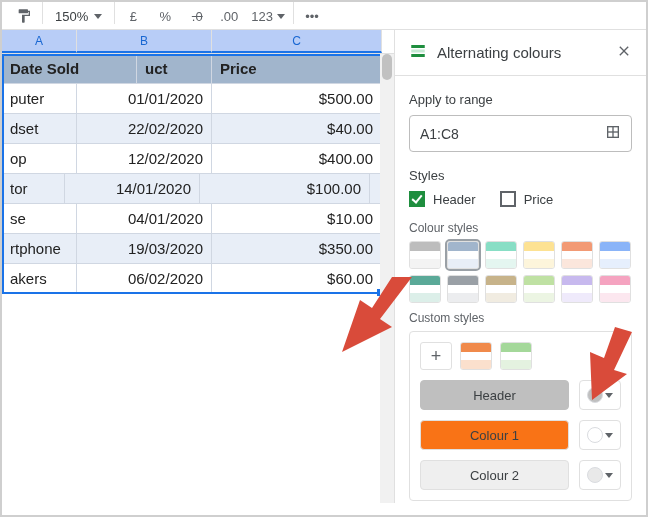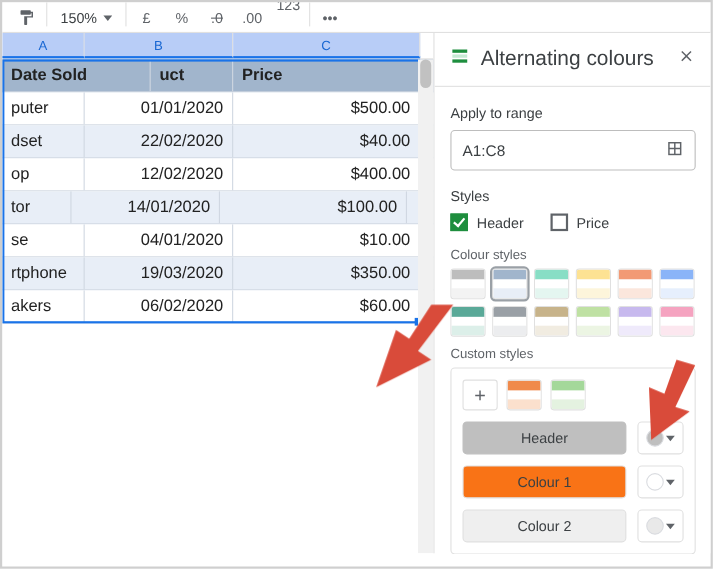--- a/index.html
+++ b/index.html
@@ -80,21 +80,21 @@
   }
   .vscroll{
     position:absolute;right:0;top:24px;bottom:0;width:14px;
     background:#f1f1f1;
   }
   .vthumb{position:absolute;top:0;left:2px;right:2px;height:26px;background:#c1c1c1;border-radius:6px;}
   
   .phdr{
     display:flex;align-items:center;gap:10px;
     padding:12px 14px;border-bottom:1px solid var(--border);
-    color:var(--grey);font-size:19px;
+    color:var(--grey);font-size:15px;
   }
   .phdr .title{flex:1;font-weight:400;color:#3c4043;}
   .close{color:var(--grey);}
   .pbody{padding:12px 14px 0;overflow:auto;}
   .plbl{font-size:13px;color:#3c4043;margin:4px 0 8px;}
   .range-box{
     display:flex;align-items:center;justify-content:space-between;
     border:1px solid var(--border-dk);border-radius:4px;
     padding:8px 10px;font-size:14px;color:#3c4043;margin-bottom:16px;
   }
@@ -141,21 +141,21 @@
   <div class="vsep"></div>
   <div class="tbtn zoom">
     <span>150%</span>
     <span class="caret"></span>
   </div>
   <div class="vsep"></div>
   <div class="tbtn">£</div>
   <div class="tbtn">%</div>
   <div class="tbtn" style="text-decoration:line-through;">.0</div>
   <div class="tbtn">.00</div>
-  <div class="tbtn" style="gap:18px;flex-direction:column;">
+  <div class="tbtn" style="gap:4px;">
     <span>123</span>
     <span class="caret"></span>
   </div>
   <div class="vsep"></div>
   <div class="tbtn">•••</div>
 </div>
 
 <div class="main">
   <div class="sheet">
     <div class="colhdrs" id="colhdrs">

